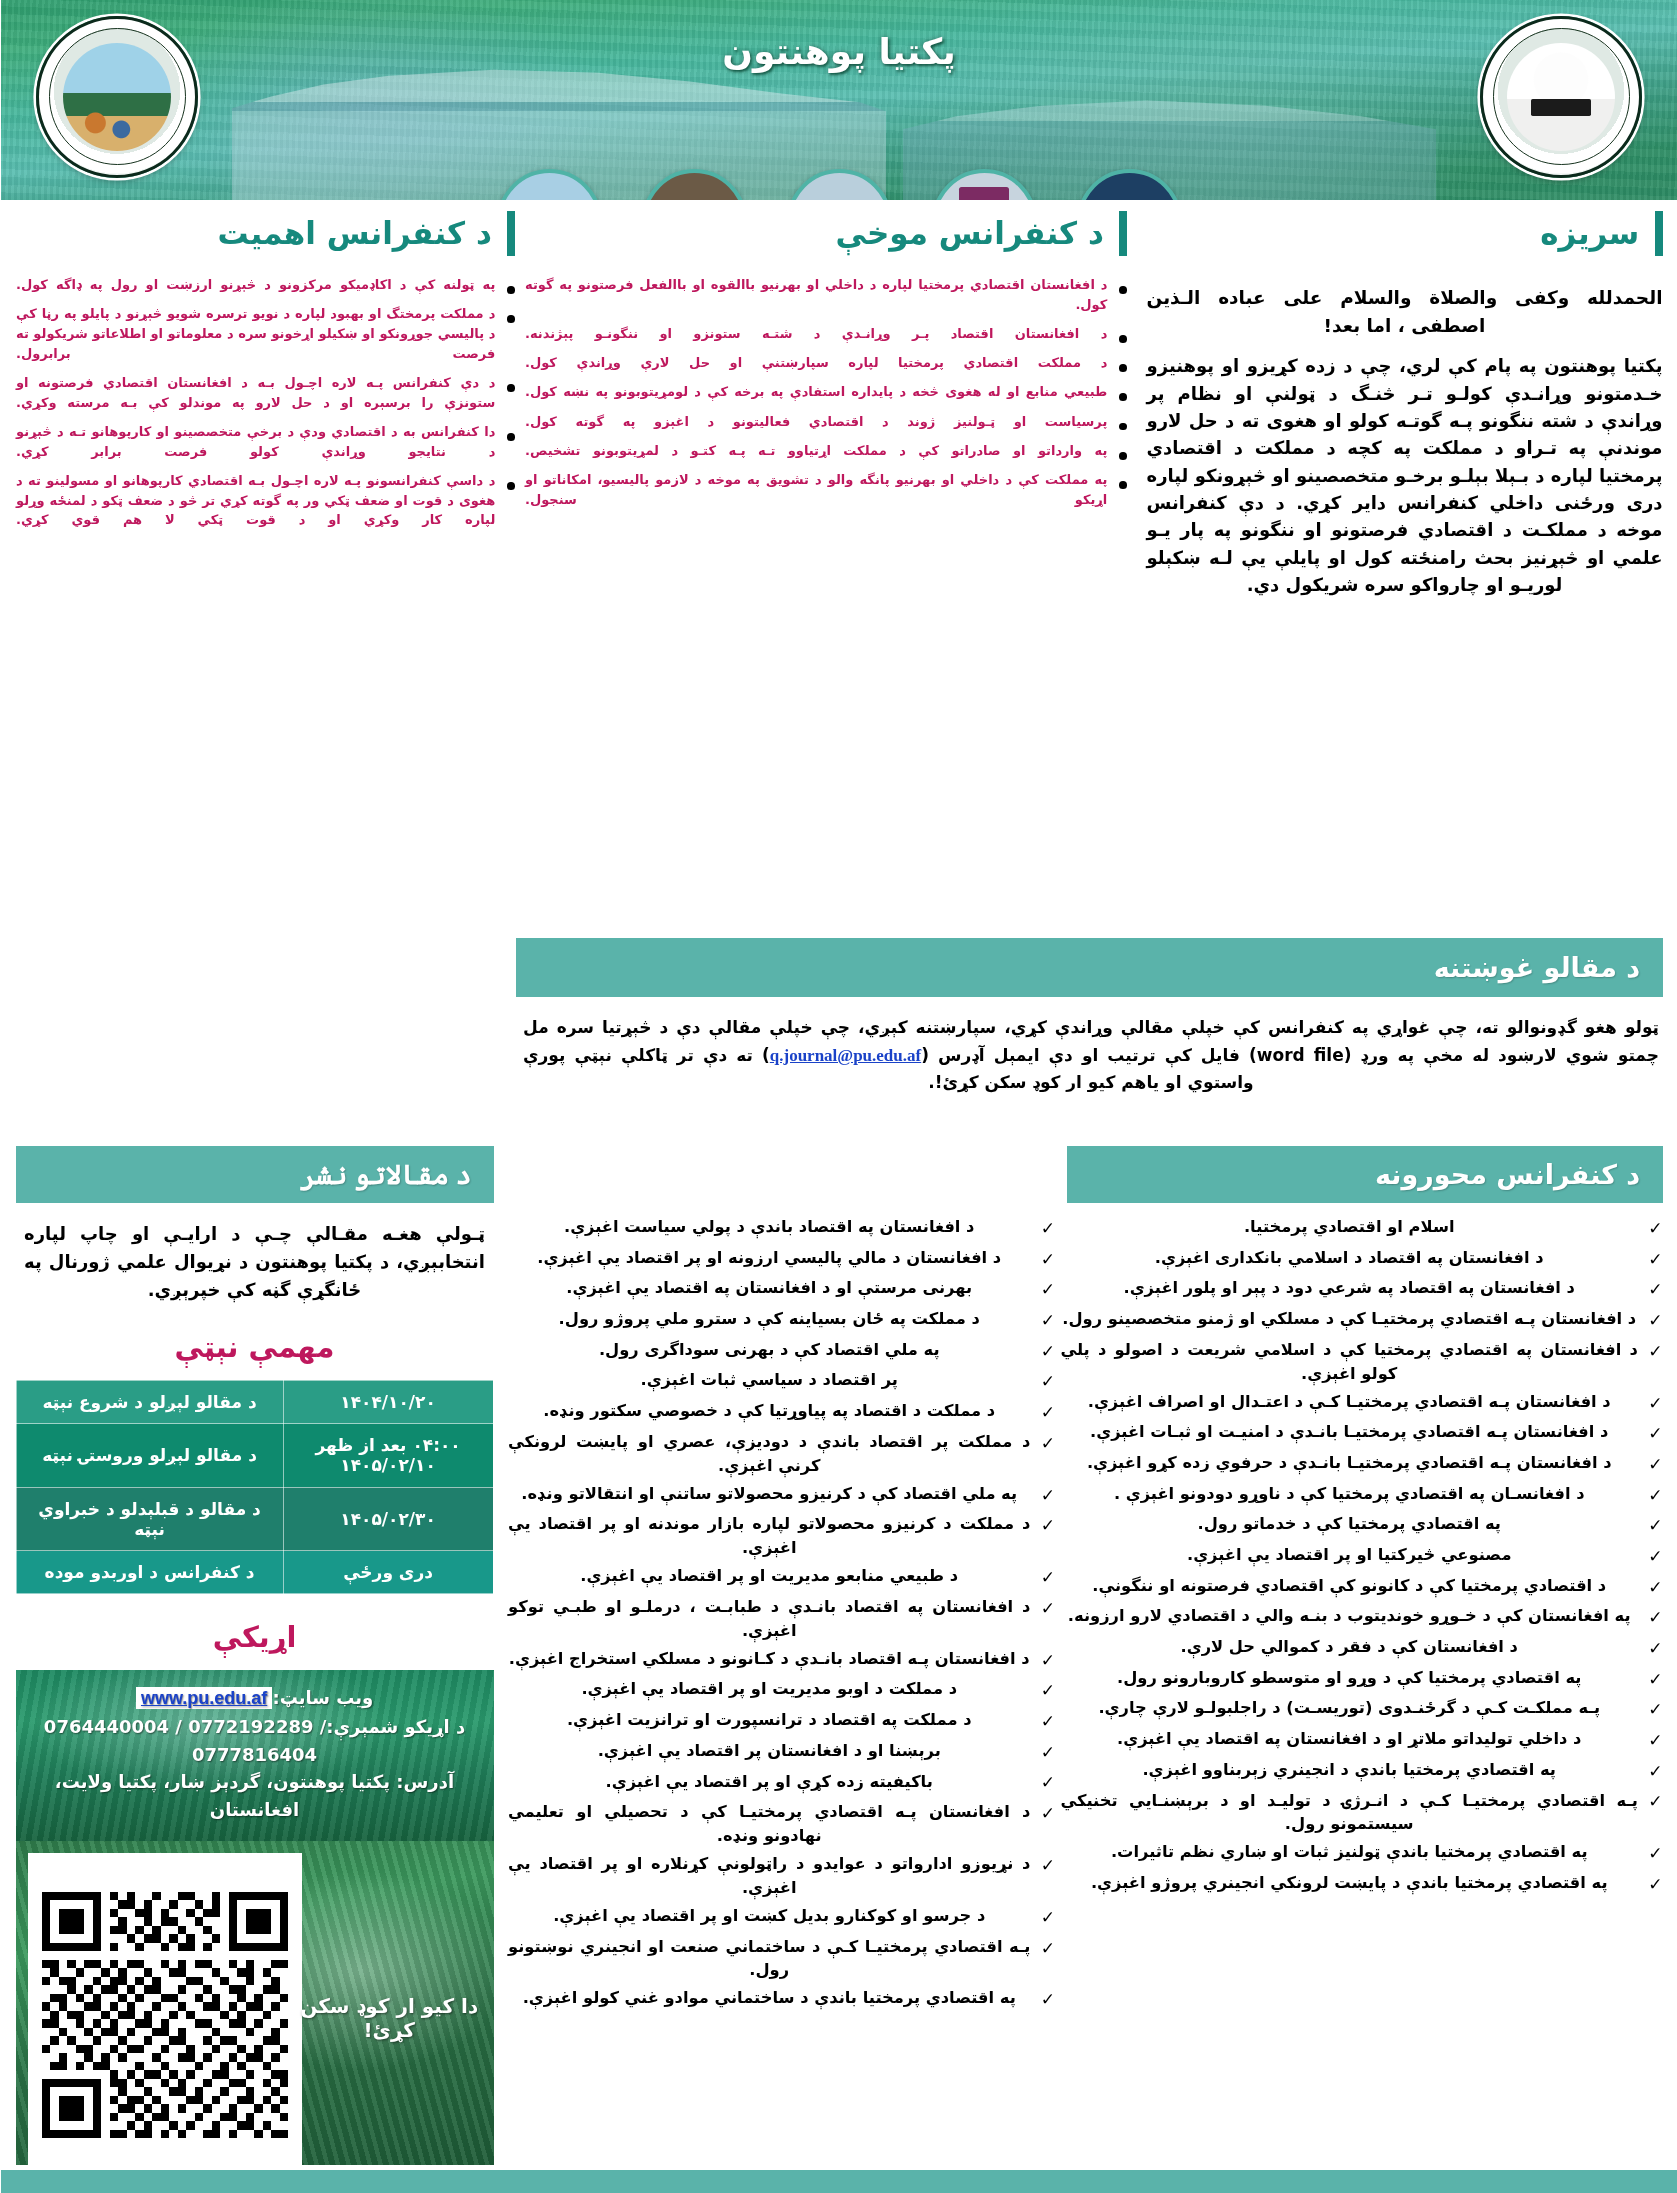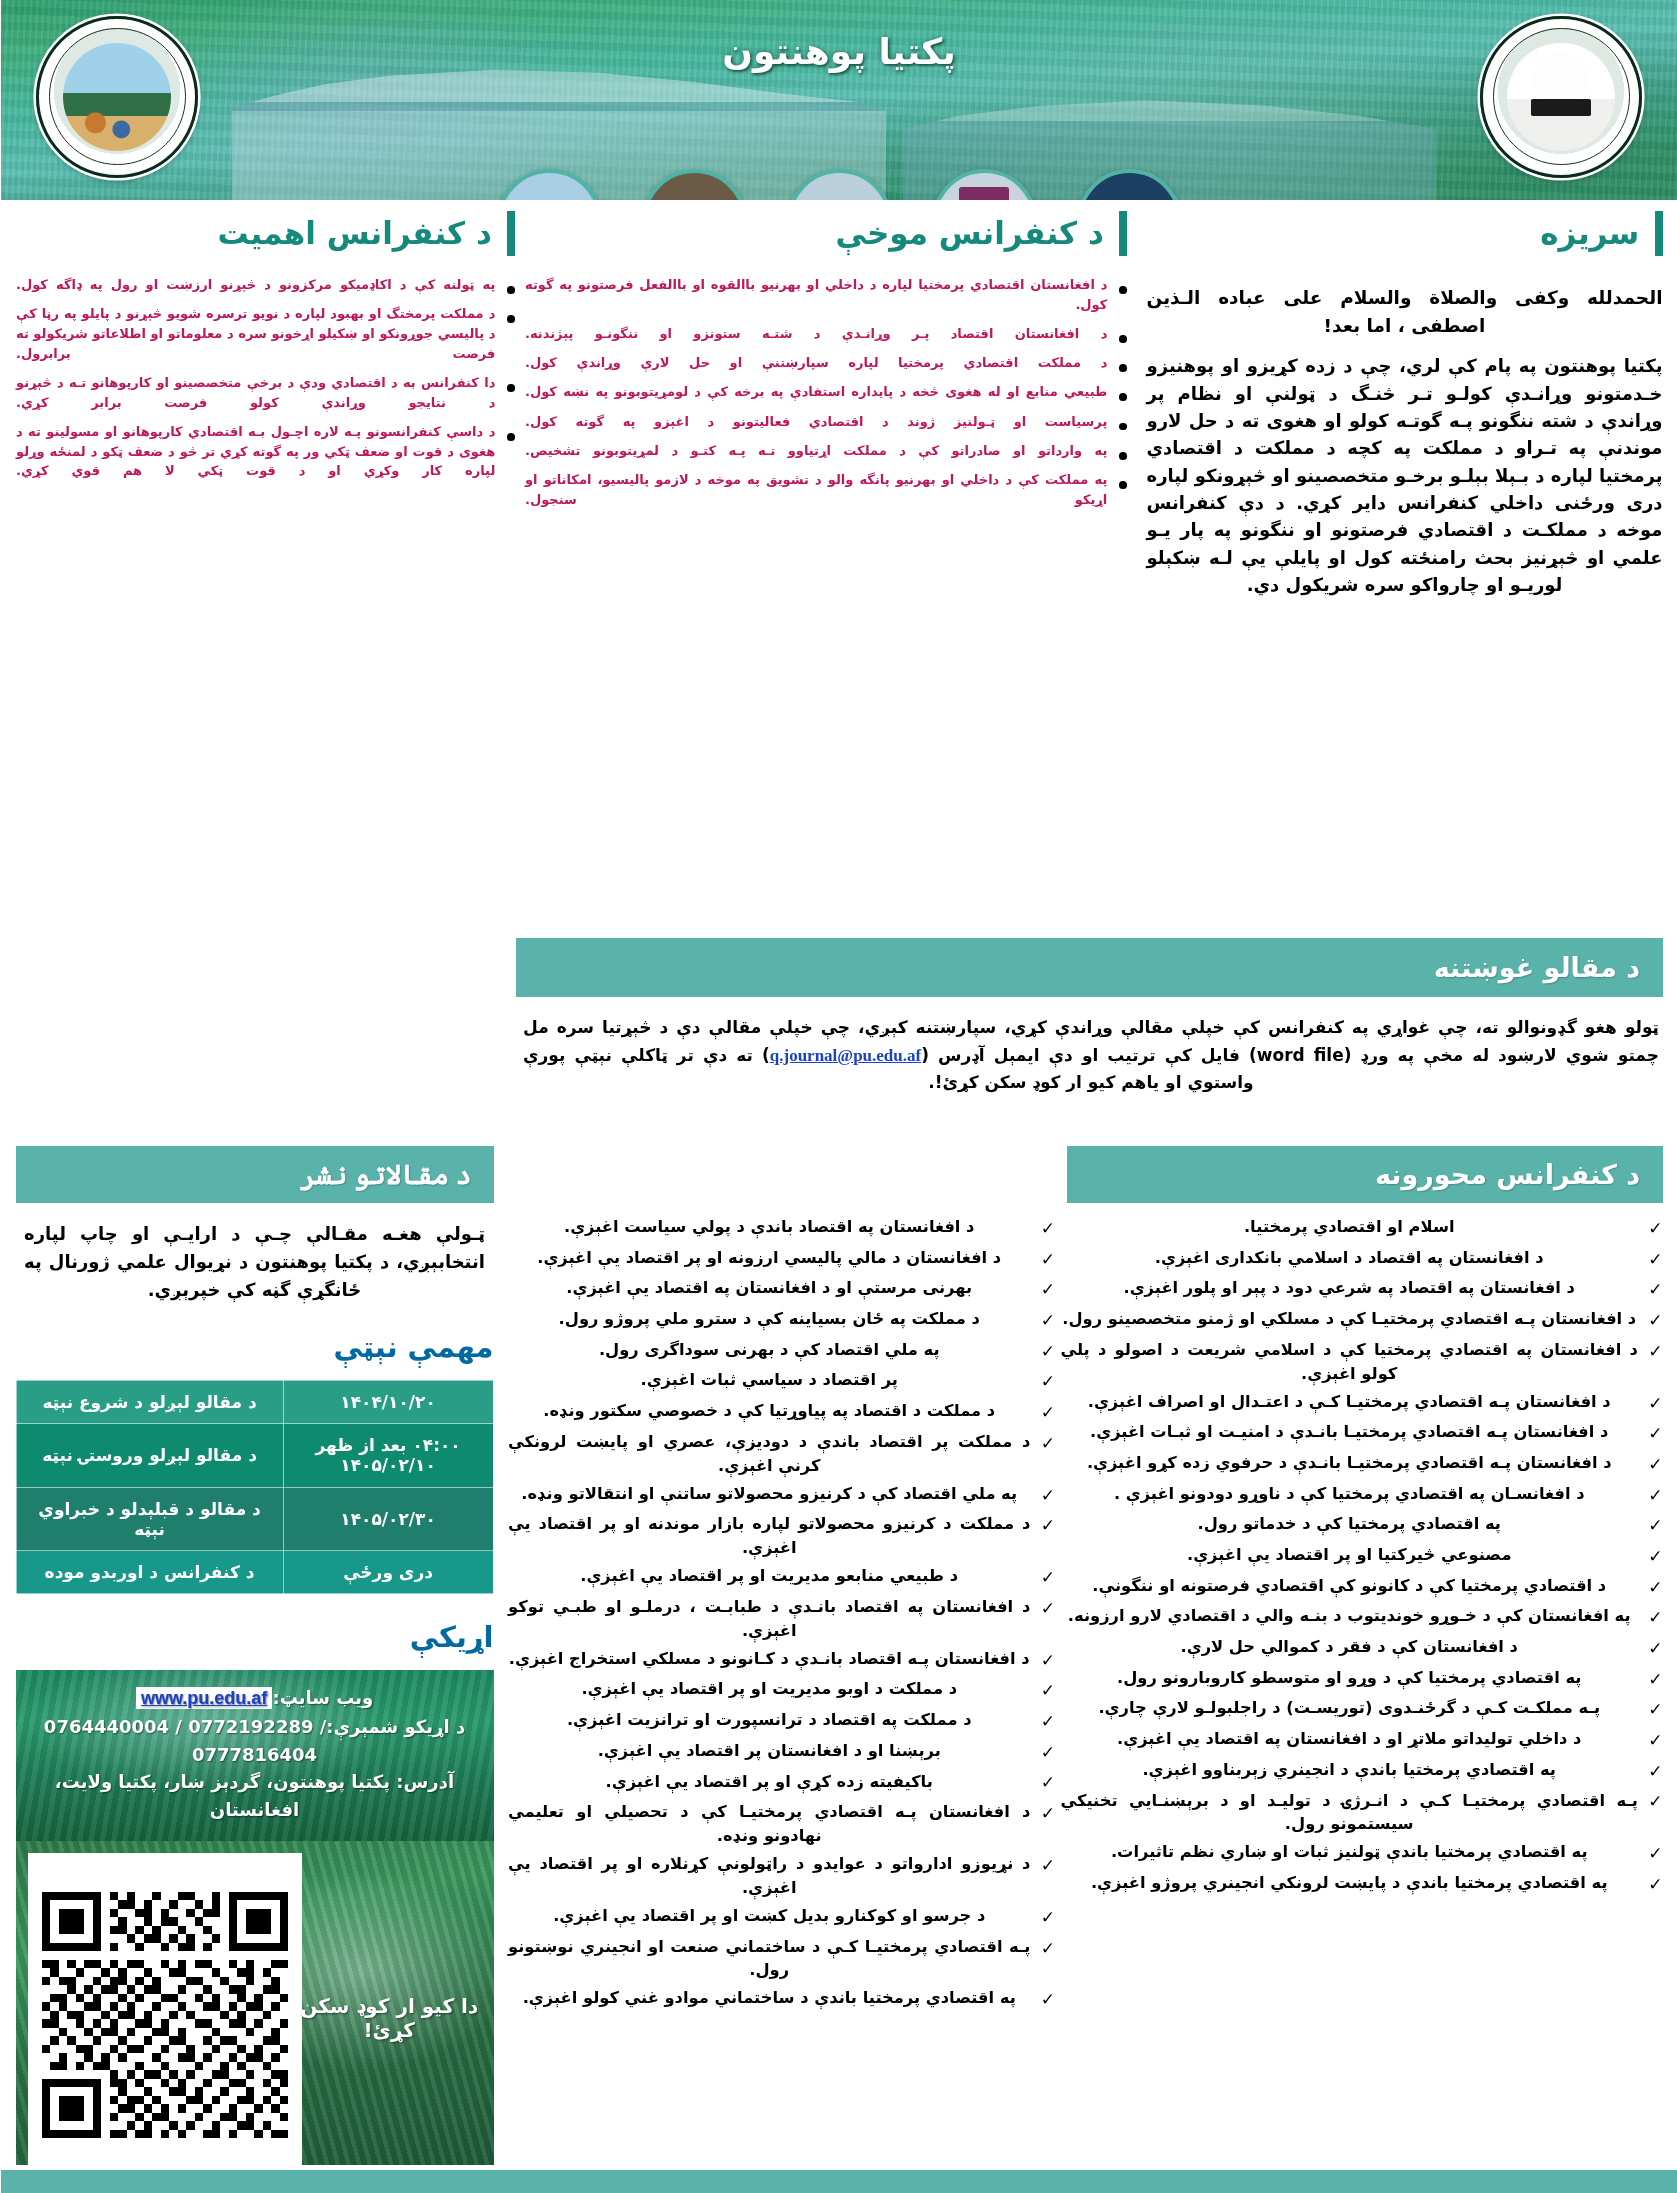--- a/index.html
+++ b/index.html
@@ -187,21 +187,21 @@
   .plainlist li .chk{ flex:0 0 auto; color:#000; font-size:17px; line-height:1.5; margin-top:0.9px; }
   .plainlist li .txt{ flex:1 1 auto; text-align:justify; text-align-last:center;
     font-size:16.3px; font-weight:700; color:#000; line-height:1.46; }
 
   
   .pub-para{
     font-size:18px; font-weight:700; color:#000; line-height:1.56;
     text-align:justify; text-align-last:center; padding:5.2px 8.6px 0 8.6px;
   }
   .sub-head{
-    font-size:29px; font-weight:800; color:#0369a1; margin:26px 0 15.5px;
+    text-align:center; font-size:29px; font-weight:800; color:#be185d; margin:26px 0 15.5px;
   }
 
   table.dates { width:100%; border-collapse:collapse; }
   table.dates td{
     color:#ffffff; font-size:17px; font-weight:700; padding:11.2px 10.3px;
     border:0.9px solid rgba(255,255,255,.55); text-align:center; vertical-align:middle;
   }
   table.dates tr:nth-child(1){ background:#2a9d86; }
   table.dates tr:nth-child(2){ background:#0e8a6e; }
   table.dates tr:nth-child(3){ background:#1f7f6c; }
@@ -342,20 +342,24 @@
         <div class="sec-title">د کنفرانس اهمیت</div>
       </div>
       <ul class="bullets">
         <li>
             <span class="dot"></span>
             <span class="txt">په ټولنه کې د اکاډمیکو مرکزونو د څېړنو ارزښت او رول په ډاگه کول.</span>
           </li>
         <li>
             <span class="dot"></span>
             <span class="txt">د مملکت پرمختگ او بهبود لپاره د نویو ترسره شویو څېړنو د پایلو په رڼا کې د پالیسي جوړونکو او ښکیلو اړخونو سره د معلوماتو او اطلاعاتو شریکولو ته فرصت برابرول.</span>
+          </li>
+        <li>
+            <span class="dot"></span>
+            <span class="txt">د دې کنفرانس پـه لاره اچـول بـه د افغانستان اقتصادي فرصتونه او ستونزې را برسېره او د حل لارو په موندلو کې بـه مرسته وکړي.</span>
           </li>
         <li>
             <span class="dot"></span>
             <span class="txt">دا کنفرانس به د اقتصادي ودې د برخې متخصصینو او کارپوهانو تـه د څېړنو د نتایجو وړاندې کولو فرصت برابر کړي.</span>
           </li>
         <li>
             <span class="dot"></span>
             <span class="txt">د داسې کنفرانسونو پـه لاره اچـول بـه اقتصادي کارپوهانو او مسولینو ته د هغوی د قوت او ضعف ټکي ور په گوته کړي تر څو د ضعف ټکو د لمنځه وړلو لپاره کار وکړي او د قوت ټکي لا هم قوي کړي.</span>
           </li>
       </ul>

